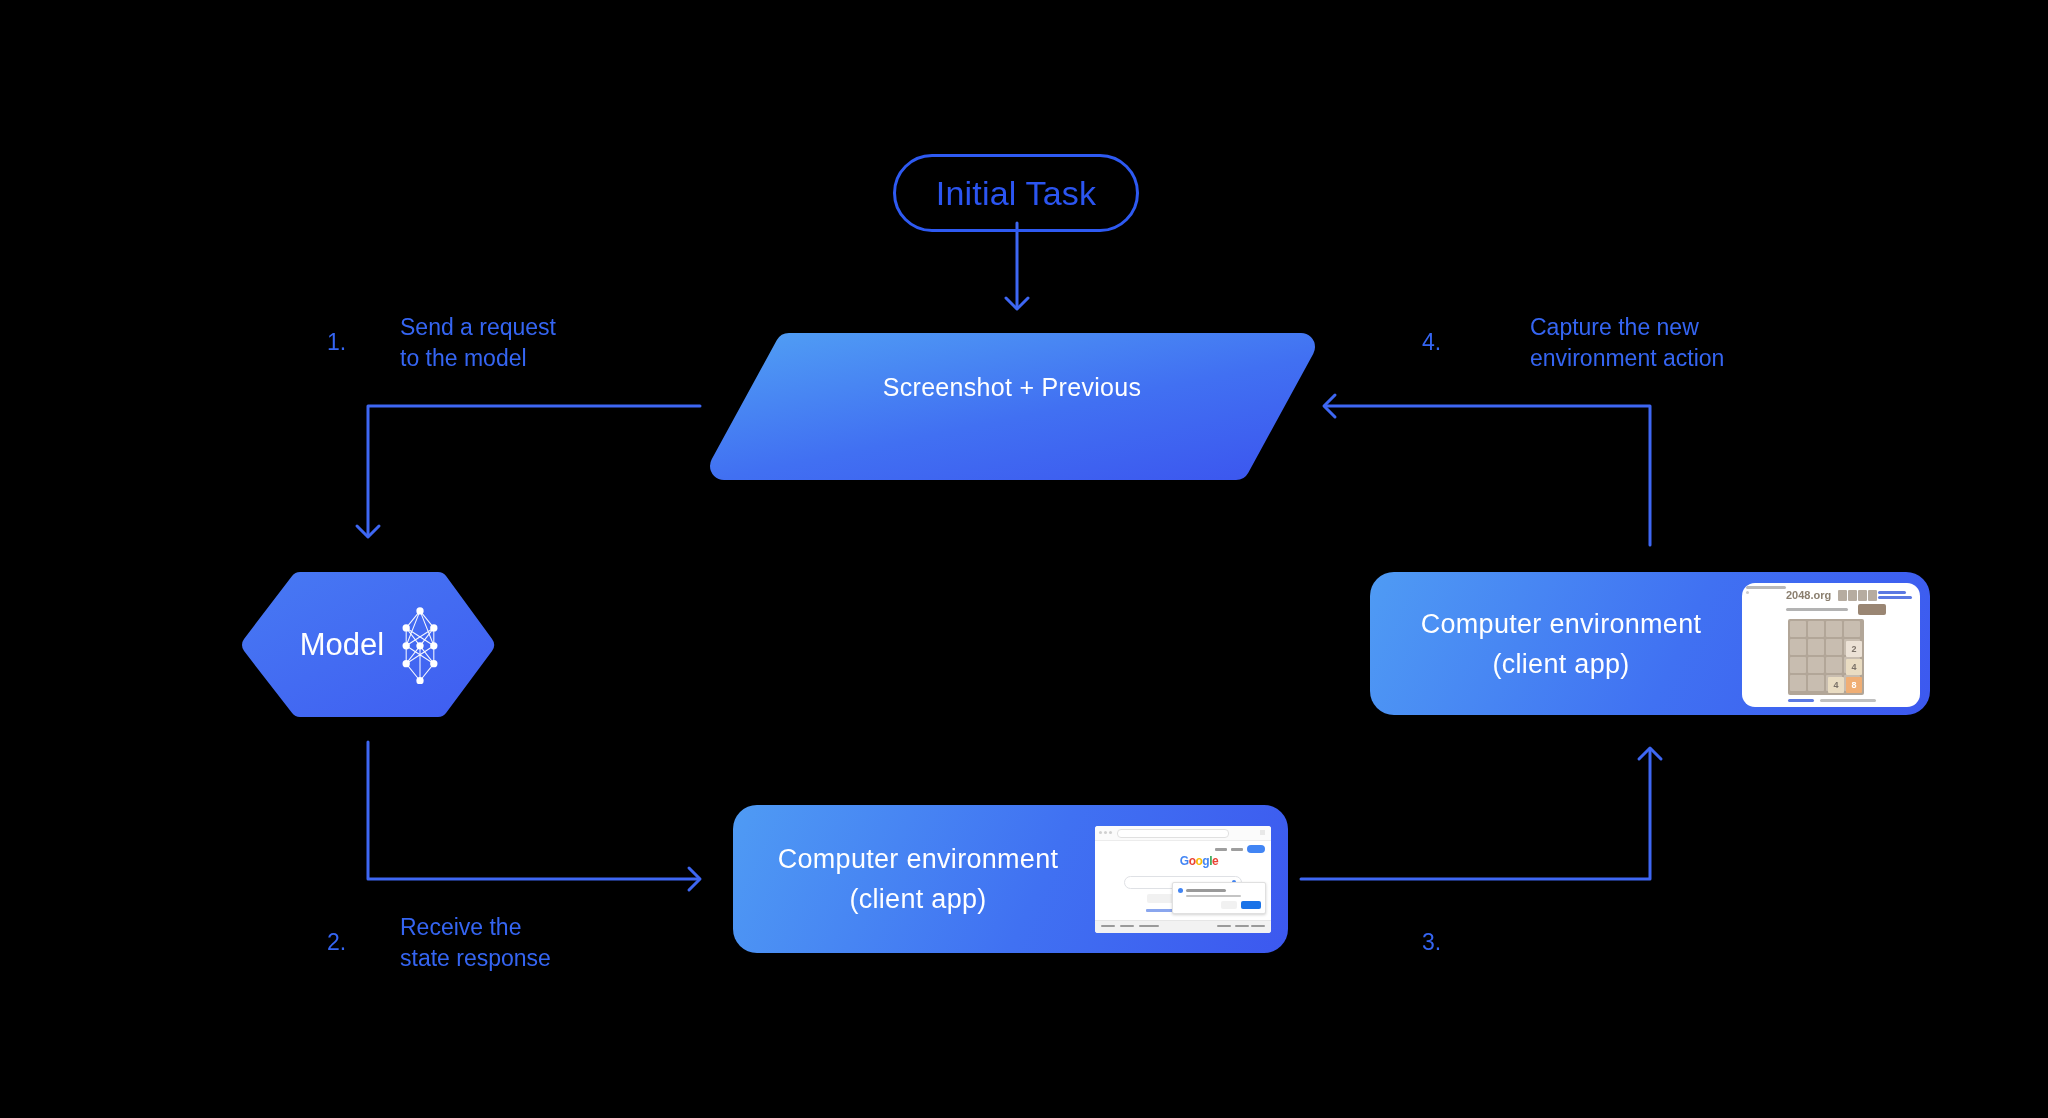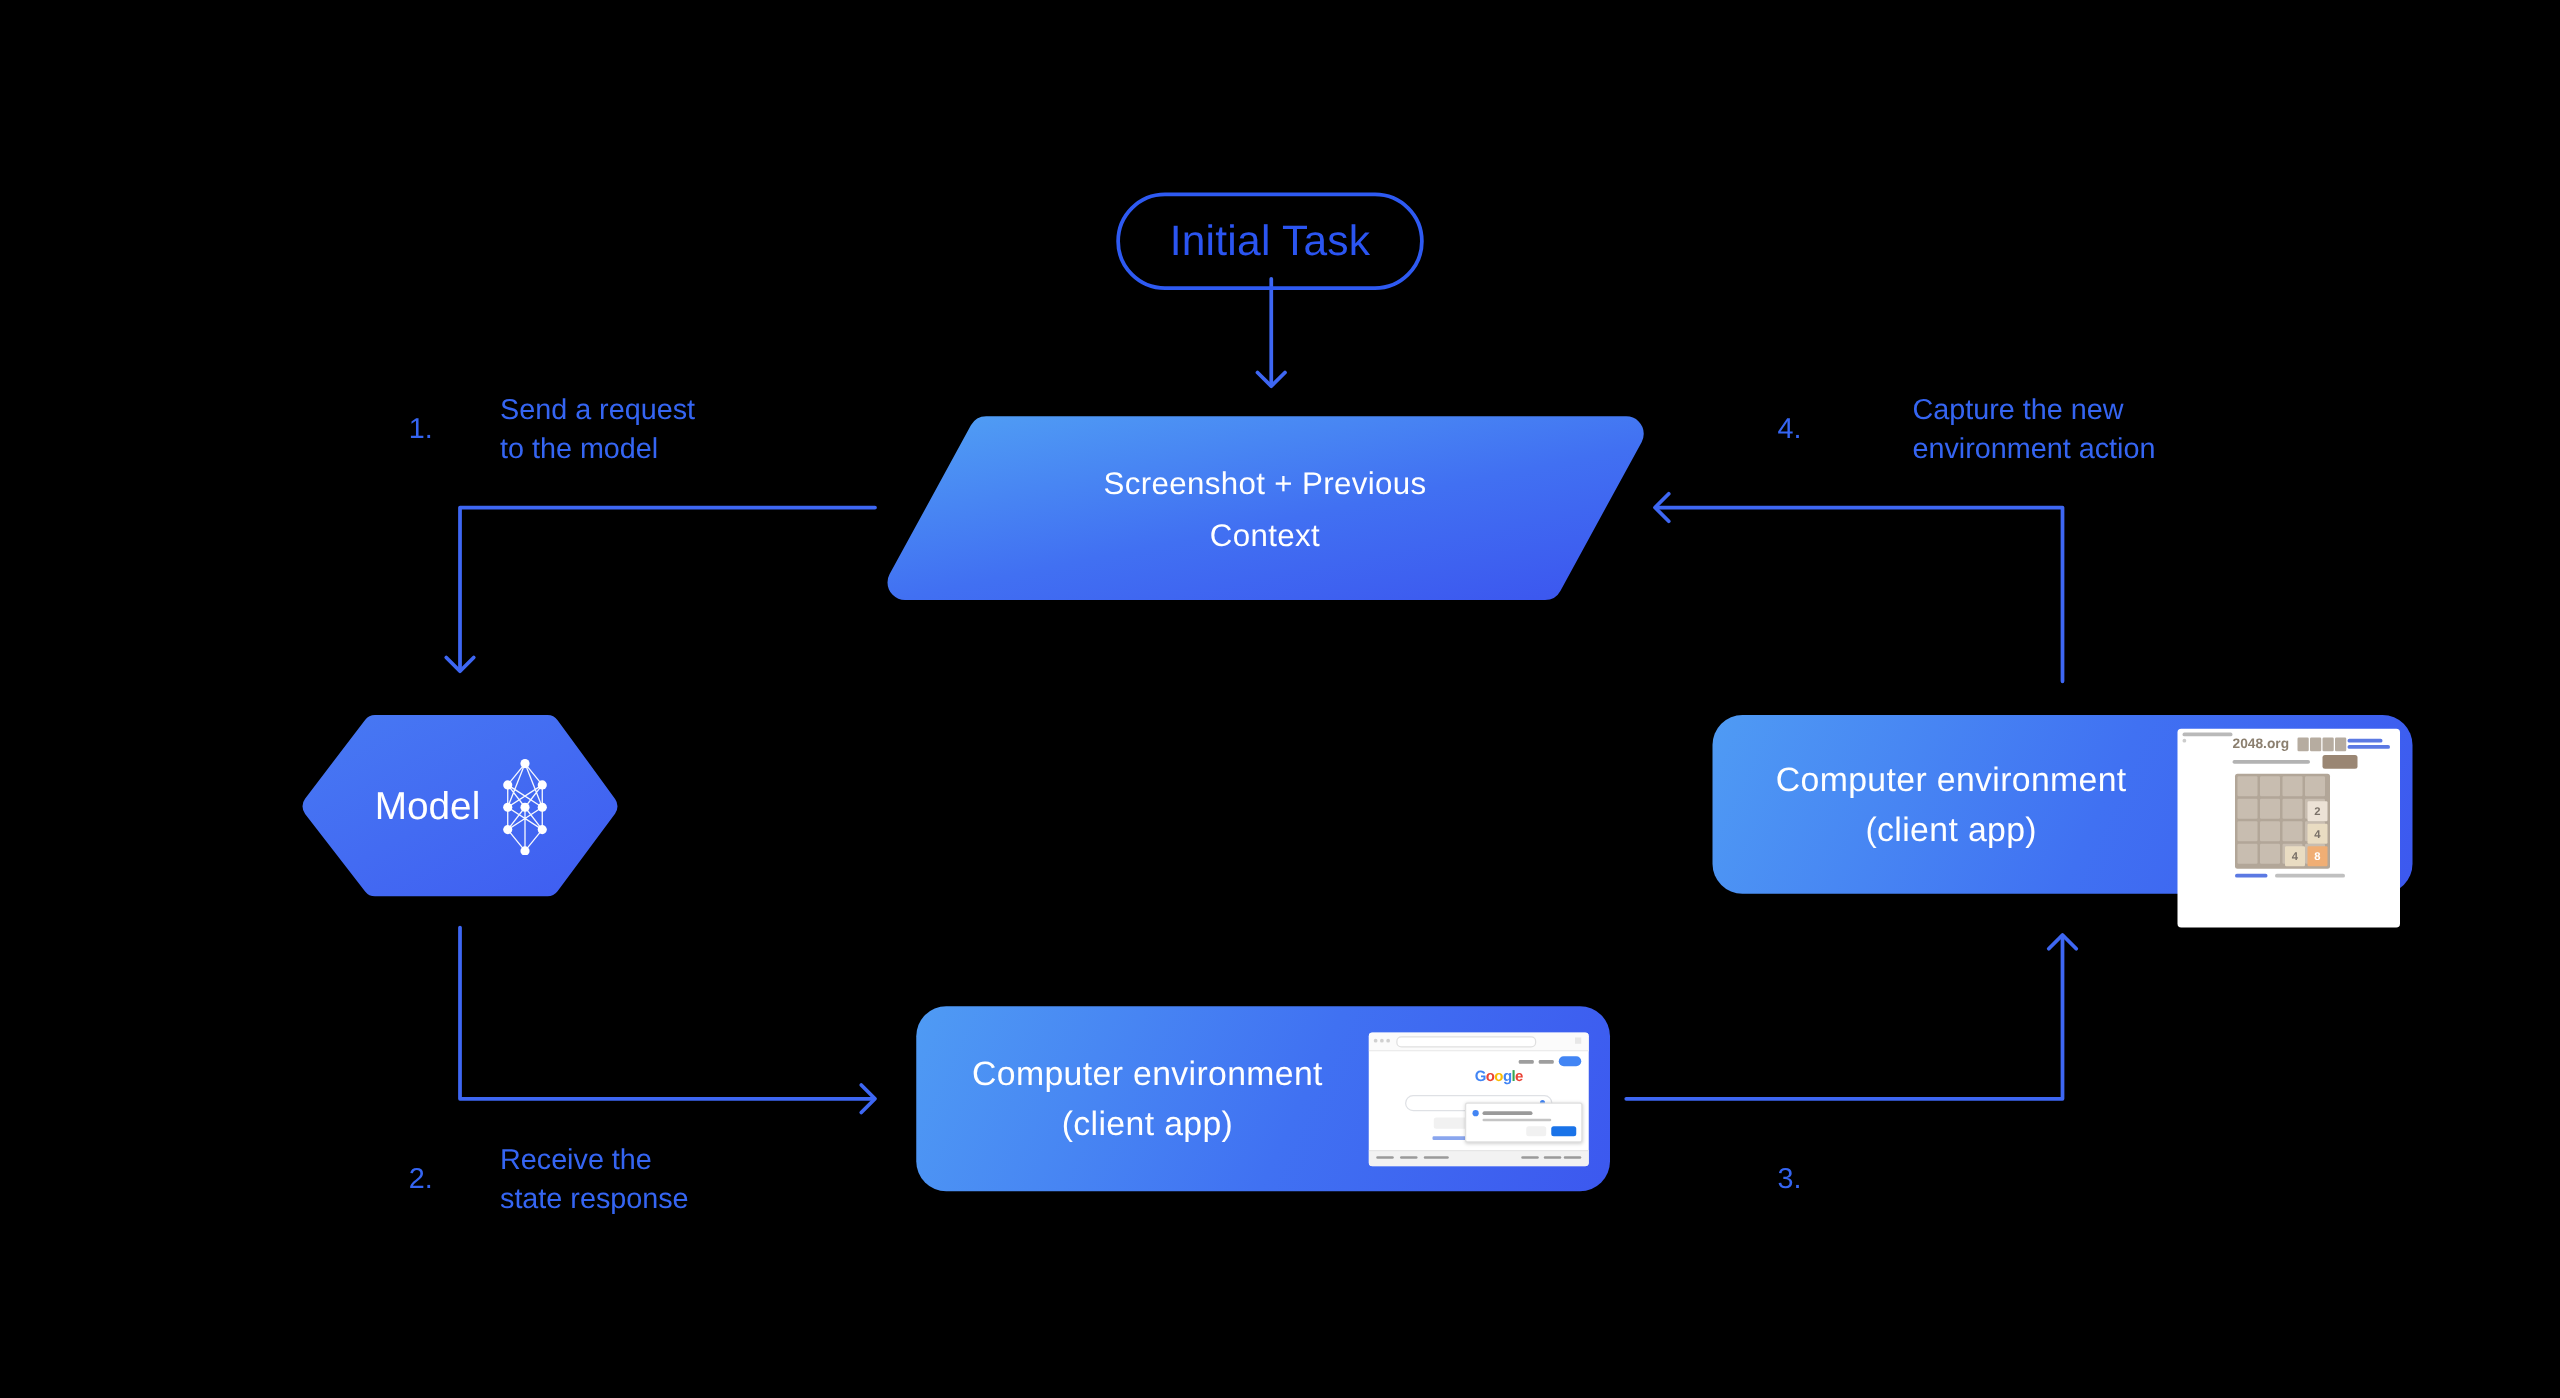--- a/index.html
+++ b/index.html
@@ -87,22 +87,22 @@
   .mini-g .dialog .t1{left:13px;top:6px;width:40px;height:3px;background:#9a9a9a;}
   .mini-g .dialog .t2{left:13px;top:12px;width:55px;height:2px;background:#c4c4c4;}
   .mini-g .dialog .dbtns{position:absolute;right:4px;bottom:4px;display:flex;gap:4px;}
   .mini-g .dialog .grey{width:16px;height:8px;background:#f1f1f1;border-radius:2px;}
   .mini-g .dialog .blue{width:20px;height:8px;background:#1a73e8;border-radius:2px;}
   .mini-g .footer{position:absolute;left:0;bottom:0;width:176px;height:12px;background:#f2f2f2;border-top:1px solid #e6e6e6;}
   .mini-g .footer .b{top:4px;height:2px;background:#9a9a9a;width:14px;}
 
   
   .mini-t{
-    position:absolute;right:10px;top:11px;width:178px;height:159px;
-    background:#fff;border-radius:3px;overflow:hidden;
+    position:absolute;right:10px;top:11px;width:178px;height:124px;
+    background:#fff;border-radius:13px;overflow:hidden;
   }
   .mini-t .tabtxt{left:4px;top:3px;width:40px;height:3px;background:#b9b9b9;}
   .mini-t .fav{left:4px;top:8px;width:3px;height:3px;background:#cccccc;}
   .mini-t .title{position:absolute;left:44px;top:6px;font-size:11px;font-weight:700;color:#8b7f6f;}
   .mini-t .scores{position:absolute;left:96px;top:7px;display:flex;gap:1px;}
   .mini-t .scores .sc{width:9px;height:11px;background:#b6aca0;border-radius:1px;}
   .mini-t .lnk1{left:136px;top:8px;width:28px;height:3px;background:#5b79e3;}
   .mini-t .lnk2{left:136px;top:13px;width:34px;height:3px;background:#5b79e3;}
   .mini-t .introtxt{left:44px;top:25px;width:62px;height:3px;background:#b3b3b3;}
   .mini-t .newgame{left:116px;top:21px;width:28px;height:11px;border-radius:2px;background:#9a8673;}
@@ -166,21 +166,20 @@
       <path d="M1335 395 L1324 406 L1335 417"></path>
     </g>
   </svg>
 
   <div class="pill">
     <span>Initial Task</span>
   </div>
 
   <div class="para-text">
     <div>Screenshot + Previous</div>
-    <div>Context</div>
   </div>
 
   <div class="hex-content">
     <span>Model</span>
     <svg width="40" height="78" viewBox="0 0 48 96">
       <g stroke="#ffffff" stroke-width="1.3" opacity="0.95">
         <path d="M24 6 L7 27 M24 6 L41 27 M24 6 L7 49 M24 6 L41 49
                  M7 27 L7 49 M7 27 L24 49 M7 27 L41 49
                  M41 27 L41 49 M41 27 L24 49 M41 27 L7 49
                  M7 49 L7 71 M7 49 L41 71 M24 49 L7 71 M24 49 L41 71

